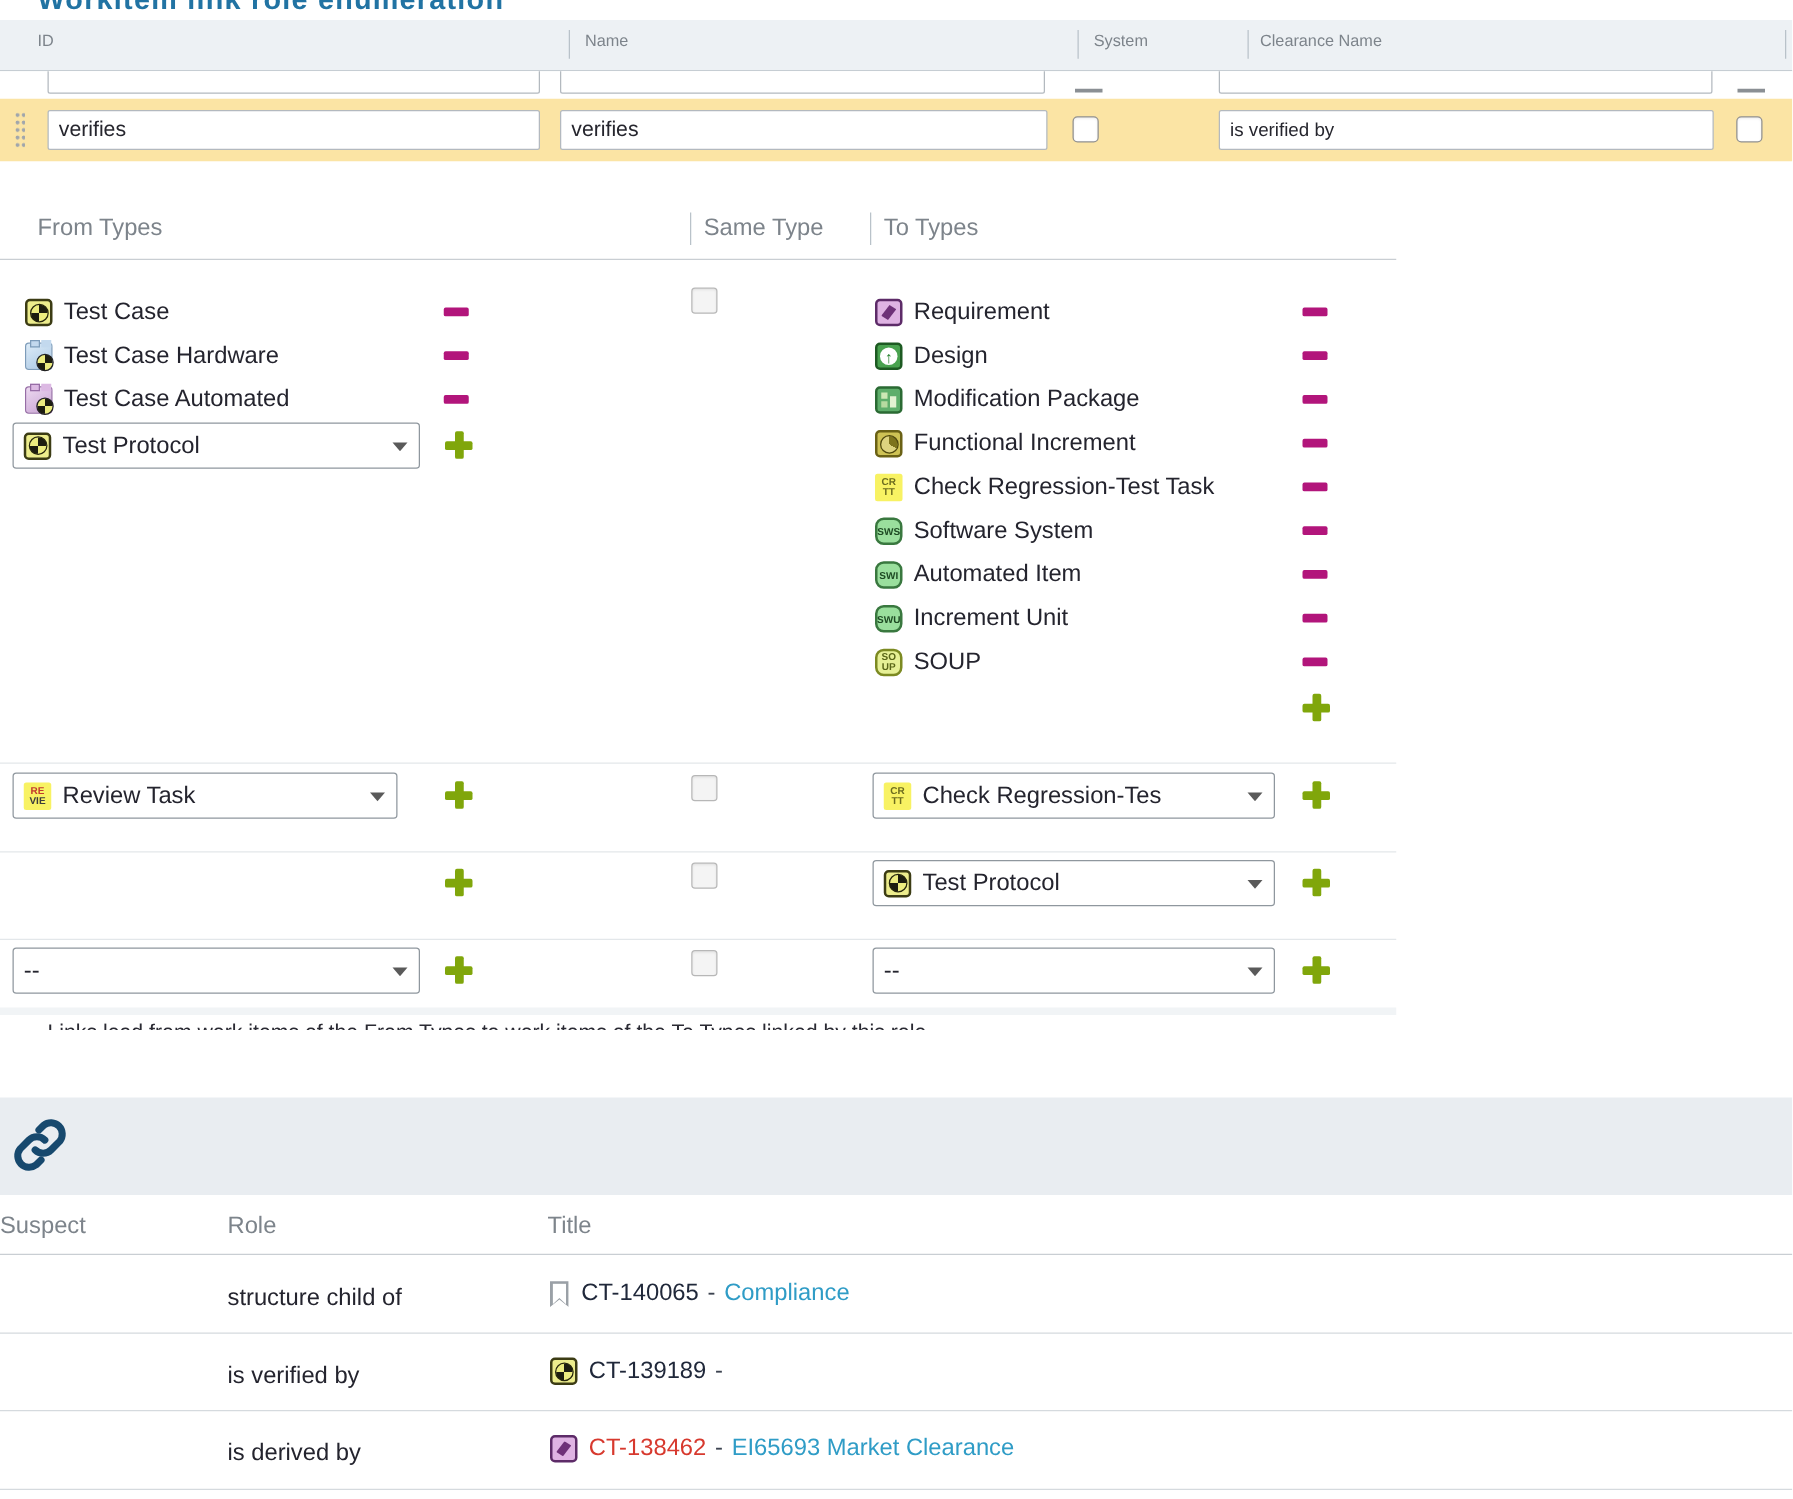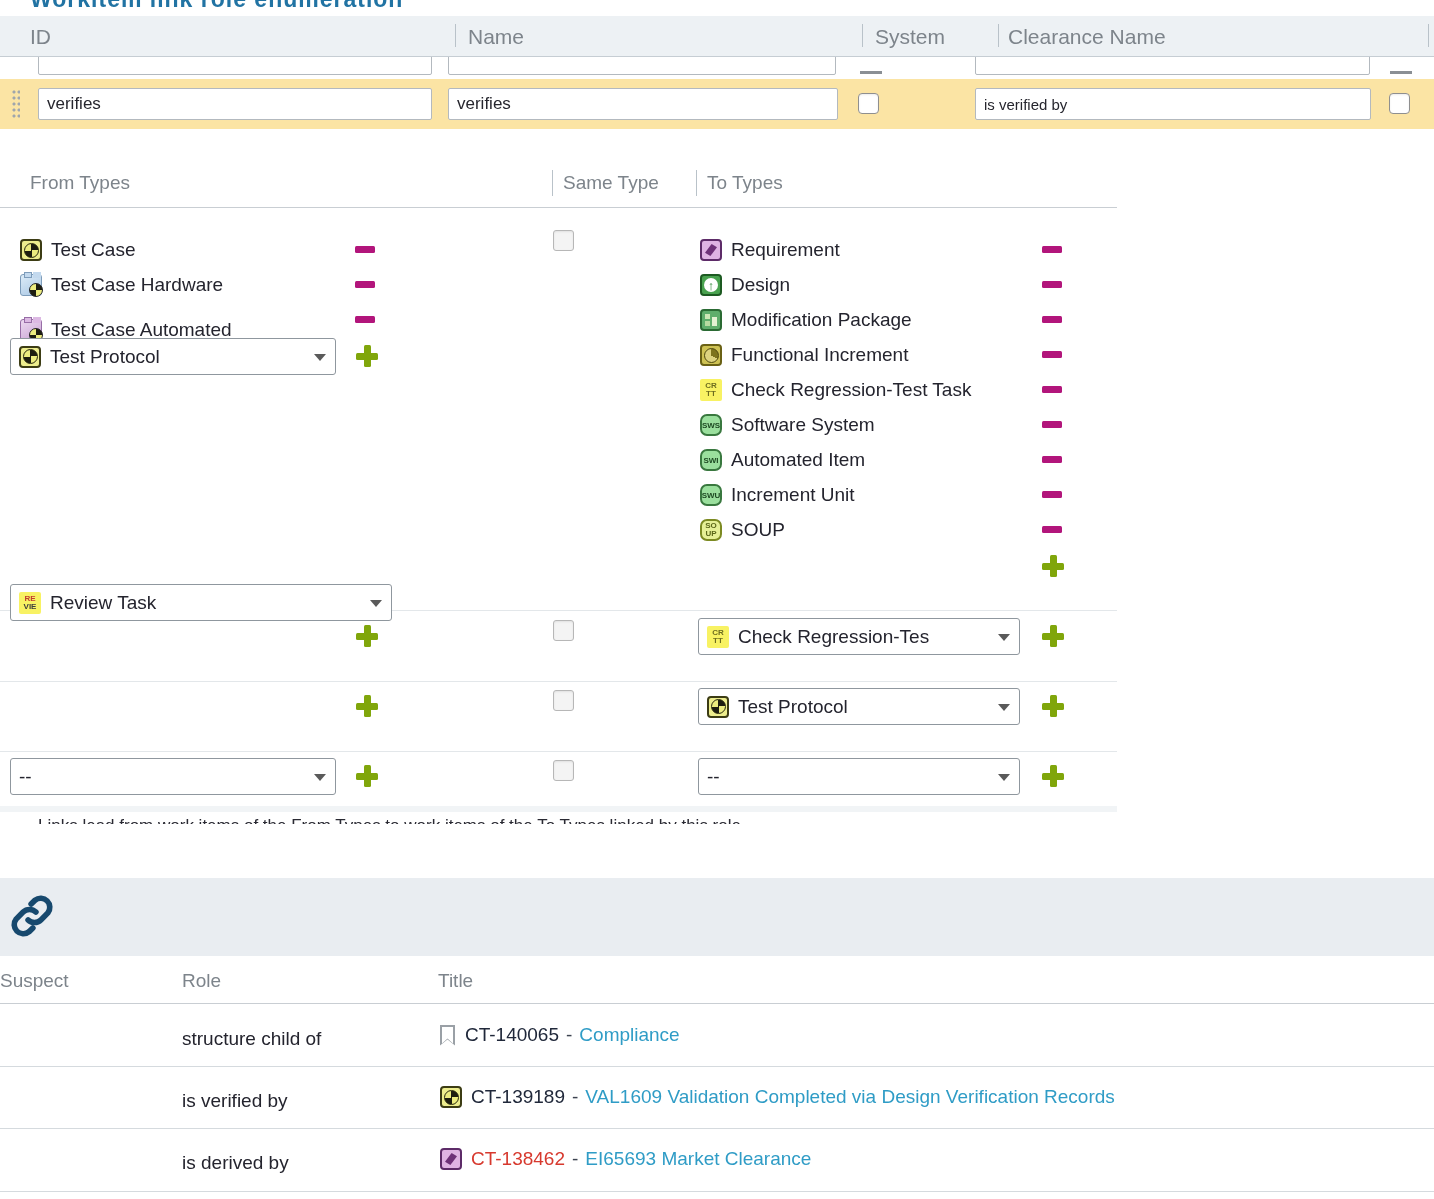--- a/index.html
+++ b/index.html
@@ -4,21 +4,21 @@
 <style>
   html,body{margin:0;padding:0;background:#fff;font-family:"Liberation Sans",sans-serif;}
   #stage{position:relative;width:1434px;height:1199px;background:#fff;overflow:hidden;}
 
   
   .clipped-title{position:absolute;left:30px;top:0;width:520px;height:13px;overflow:hidden;}
   .clipped-title span{display:block;transform:translateY(-14px);font-size:23px;font-weight:bold;color:#2173a3;letter-spacing:1px;white-space:nowrap;}
 
   
   .cols-band{position:absolute;left:0;top:16px;width:1434px;height:40px;background:#edf1f4;border-bottom:1px solid #c6cdd3;}
-  .col-label{position:absolute;top:9px;font-size:21px;color:#7d848b;white-space:nowrap;}
+  .col-label{position:absolute;top:9px;font-size:13px;color:#7d848b;white-space:nowrap;}
   .vsep{position:absolute;top:8px;width:1px;height:23px;background:#b9c2c9;}
 
   
   .partial-row{position:absolute;left:0;top:57px;width:1434px;height:21px;overflow:hidden;background:#fff;}
   .partial-row .inp{top:-14px;}
   .cb-dash{position:absolute;width:22px;height:3px;background:#8a8f94;top:14px;}
 
   
   .hl-row{position:absolute;left:0;top:79px;width:1434px;height:50px;background:#fbe4a4;}
   .drag{position:absolute;left:12px;top:11px;width:8px;height:28px;
@@ -157,21 +157,21 @@
   <div class="titem" style="left:20px;top:236px">
     <span class="ic ic-tc"></span>
     <span>Test Case</span>
   </div>
   <div class="minus" style="left:355px;top:246px"></div>
   <div class="titem" style="left:20px;top:271px">
     <span class="ic ic-brick ic-brick-blue"></span>
     <span>Test Case Hardware</span>
   </div>
   <div class="minus" style="left:355px;top:281px"></div>
-  <div class="titem" style="left:20px;top:316px">
+  <div class="titem" style="left:20px;top:306px">
     <span class="ic ic-brick ic-brick-purple"></span>
     <span>Test Case Automated</span>
   </div>
   <div class="minus" style="left:355px;top:316px"></div>
 
   <div class="sel" style="left:10px;top:338px;width:326px;height:37px">
     <span class="ic ic-tc"></span>
     <span>Test Protocol</span>
   </div>
   <div class="plus" style="left:356px;top:345px"></div>
@@ -220,21 +220,21 @@
   <div class="minus" style="left:1042px;top:491px"></div>
   <div class="titem" style="left:700px;top:516px">
     <span class="ic ic-soup"></span>
     <span>SOUP</span>
   </div>
   <div class="minus" style="left:1042px;top:526px"></div>
 
   <div class="plus" style="left:1042px;top:555px"></div>
 
   <div class="rowline" style="top:610px"></div>
-  <div class="sel" style="left:10px;top:584px;width:382px;height:37px">
+  <div class="sel" style="left:10px;top:618px;width:308px;height:37px">
     <span class="ic ic-2line ic-revie"></span>
     <span>Review Task</span>
   </div>
   <div class="plus" style="left:356px;top:625px"></div>
   <div class="cb" style="left:553px;top:620px"></div>
   <div class="sel" style="left:698px;top:618px;width:322px;height:37px">
     <span class="ic ic-2line ic-crtt"></span>
     <span>Check Regression-Tes</span>
   </div>
   <div class="plus" style="left:1042px;top:625px"></div>
@@ -286,21 +286,20 @@
     <span class="wsep">-</span>
     <a class="wlink">Compliance</a>
   </div>
   <div class="lrow-divider" style="top:1066px"></div>
 
   <div class="lrole" style="top:1090px">is verified by</div>
   <div class="ltitlecell" style="top:1086px">
     <span class="ic ic-tc"></span>
     <span class="wid">CT-139189</span>
     <span class="wsep">-</span>
-    <a class="wlink">VAL1609 Validation Completed via Design Verification Records</a>
   </div>
   <div class="lrow-divider" style="top:1128px"></div>
 
   <div class="lrole" style="top:1152px">is derived by</div>
   <div class="ltitlecell" style="top:1148px">
     <span class="ic ic-req"></span>
     <span class="wid red">CT-138462</span>
     <span class="wsep">-</span>
     <a class="wlink">EI65693 Market Clearance</a>
   </div>

